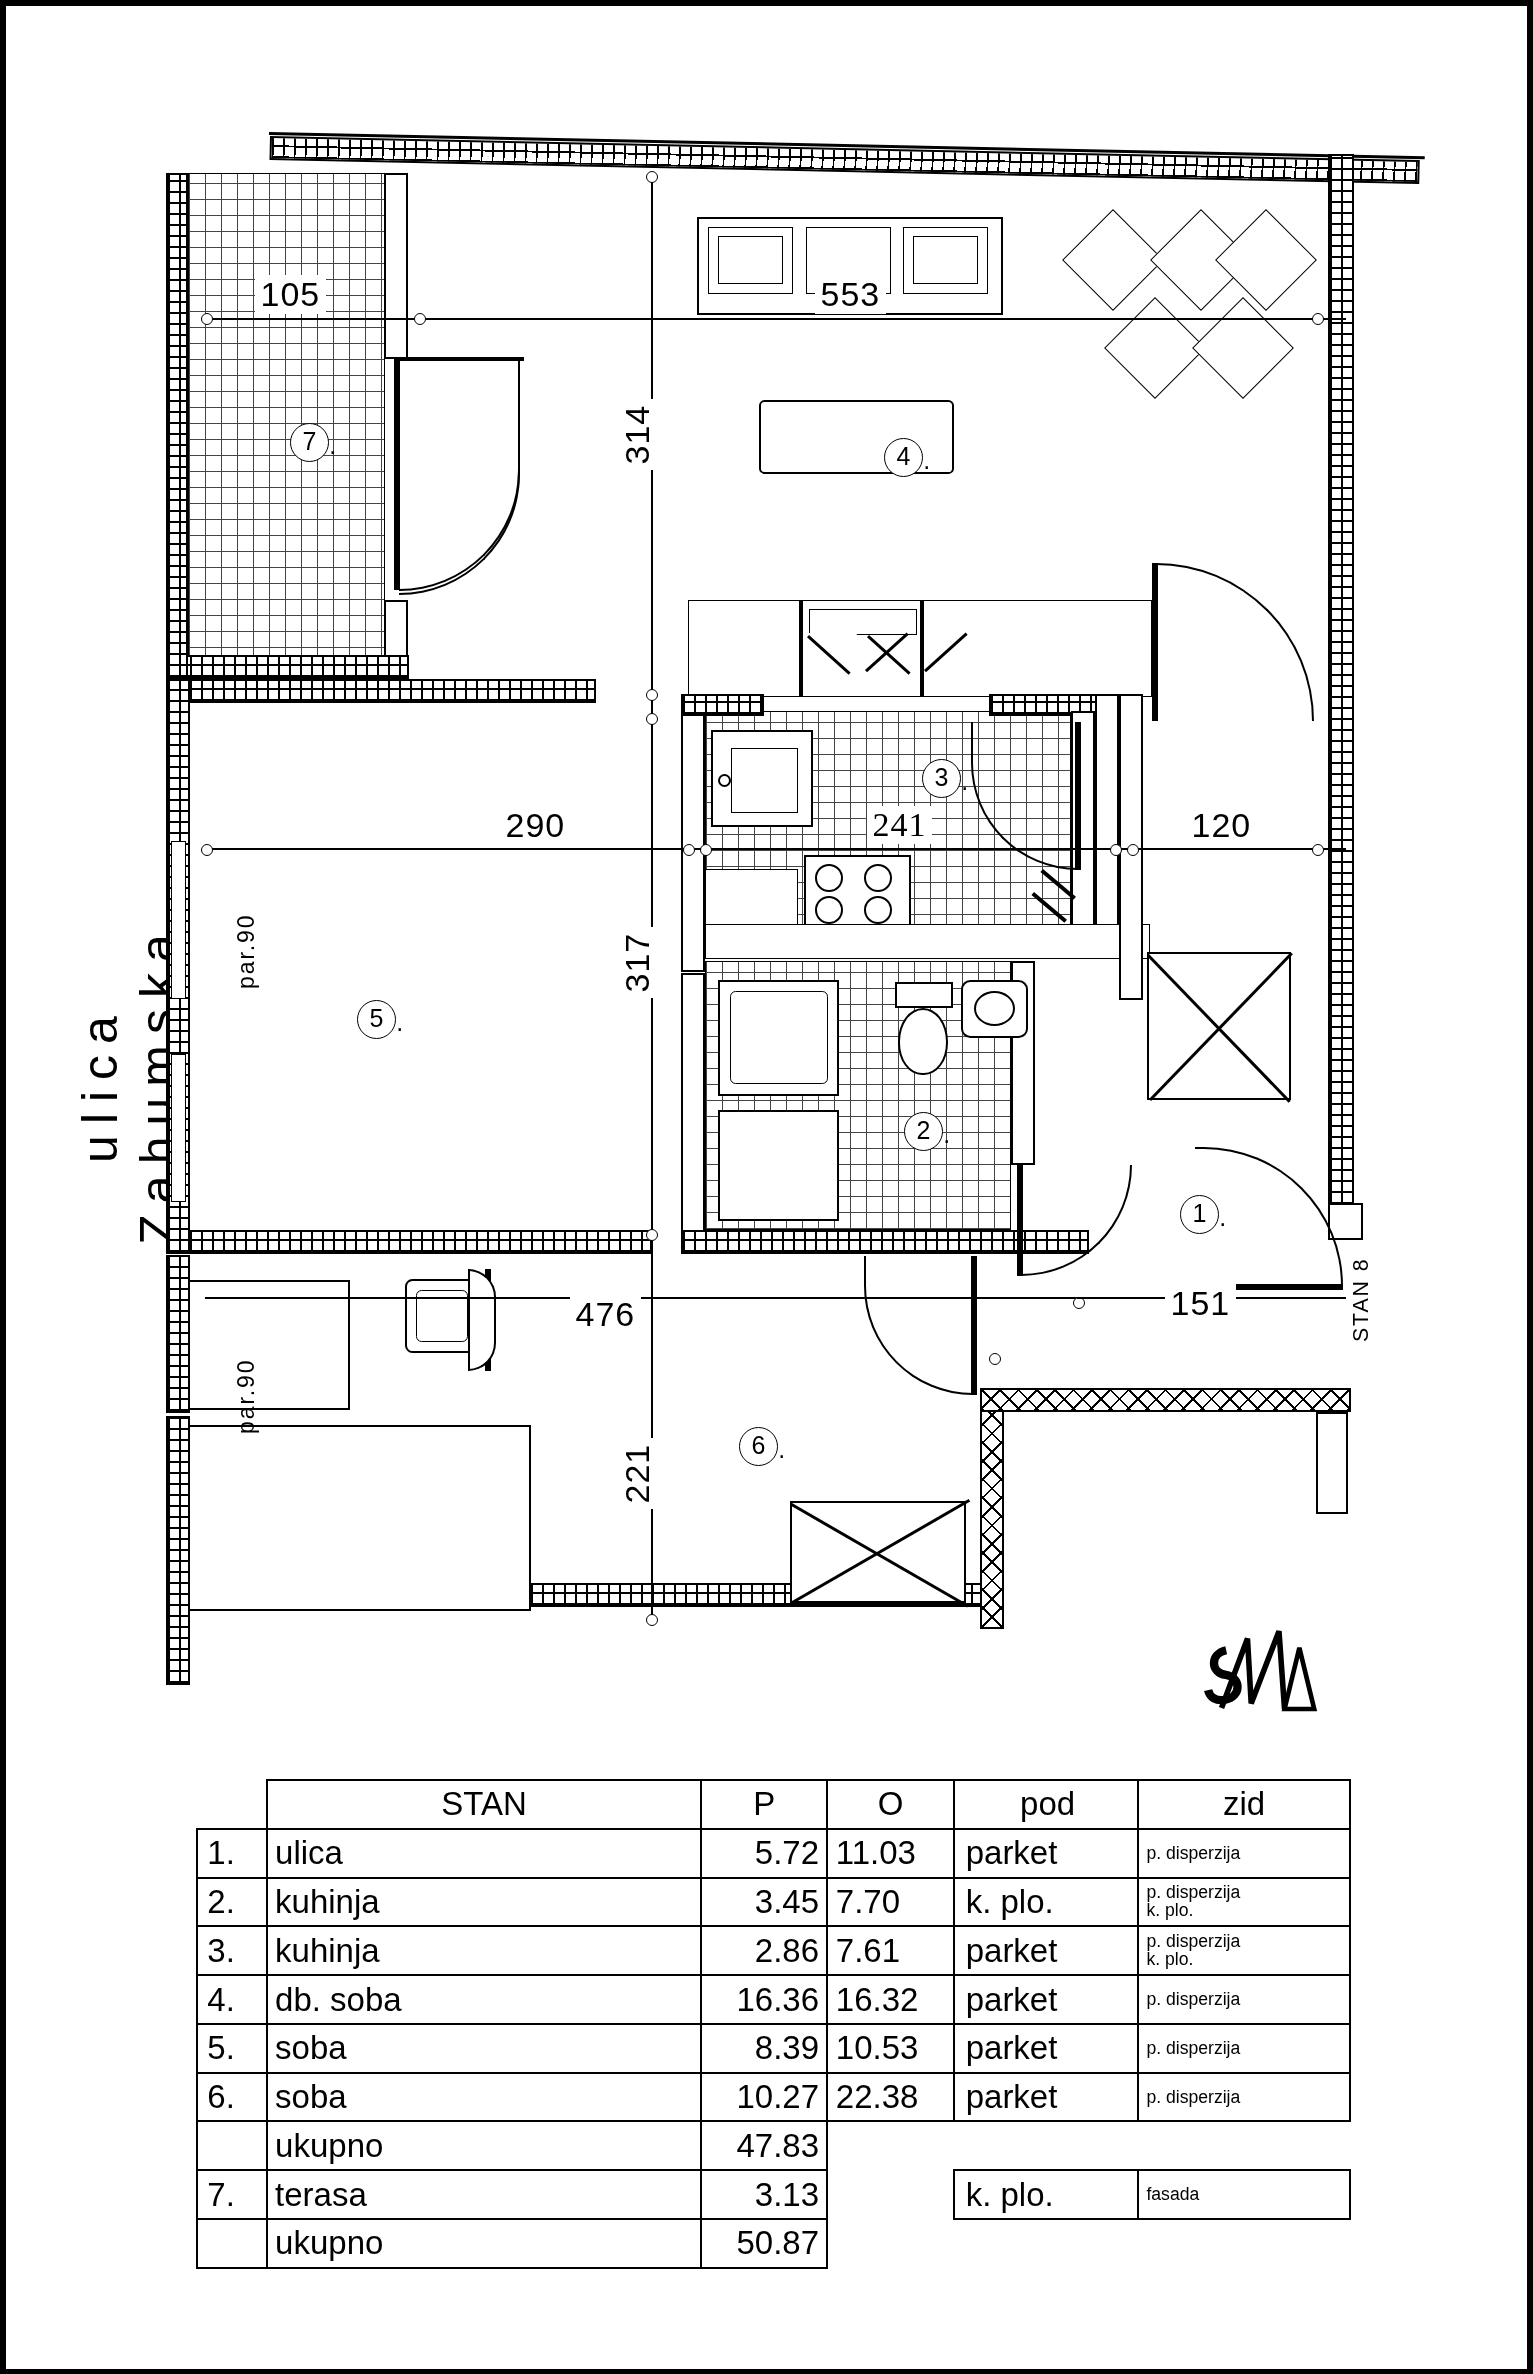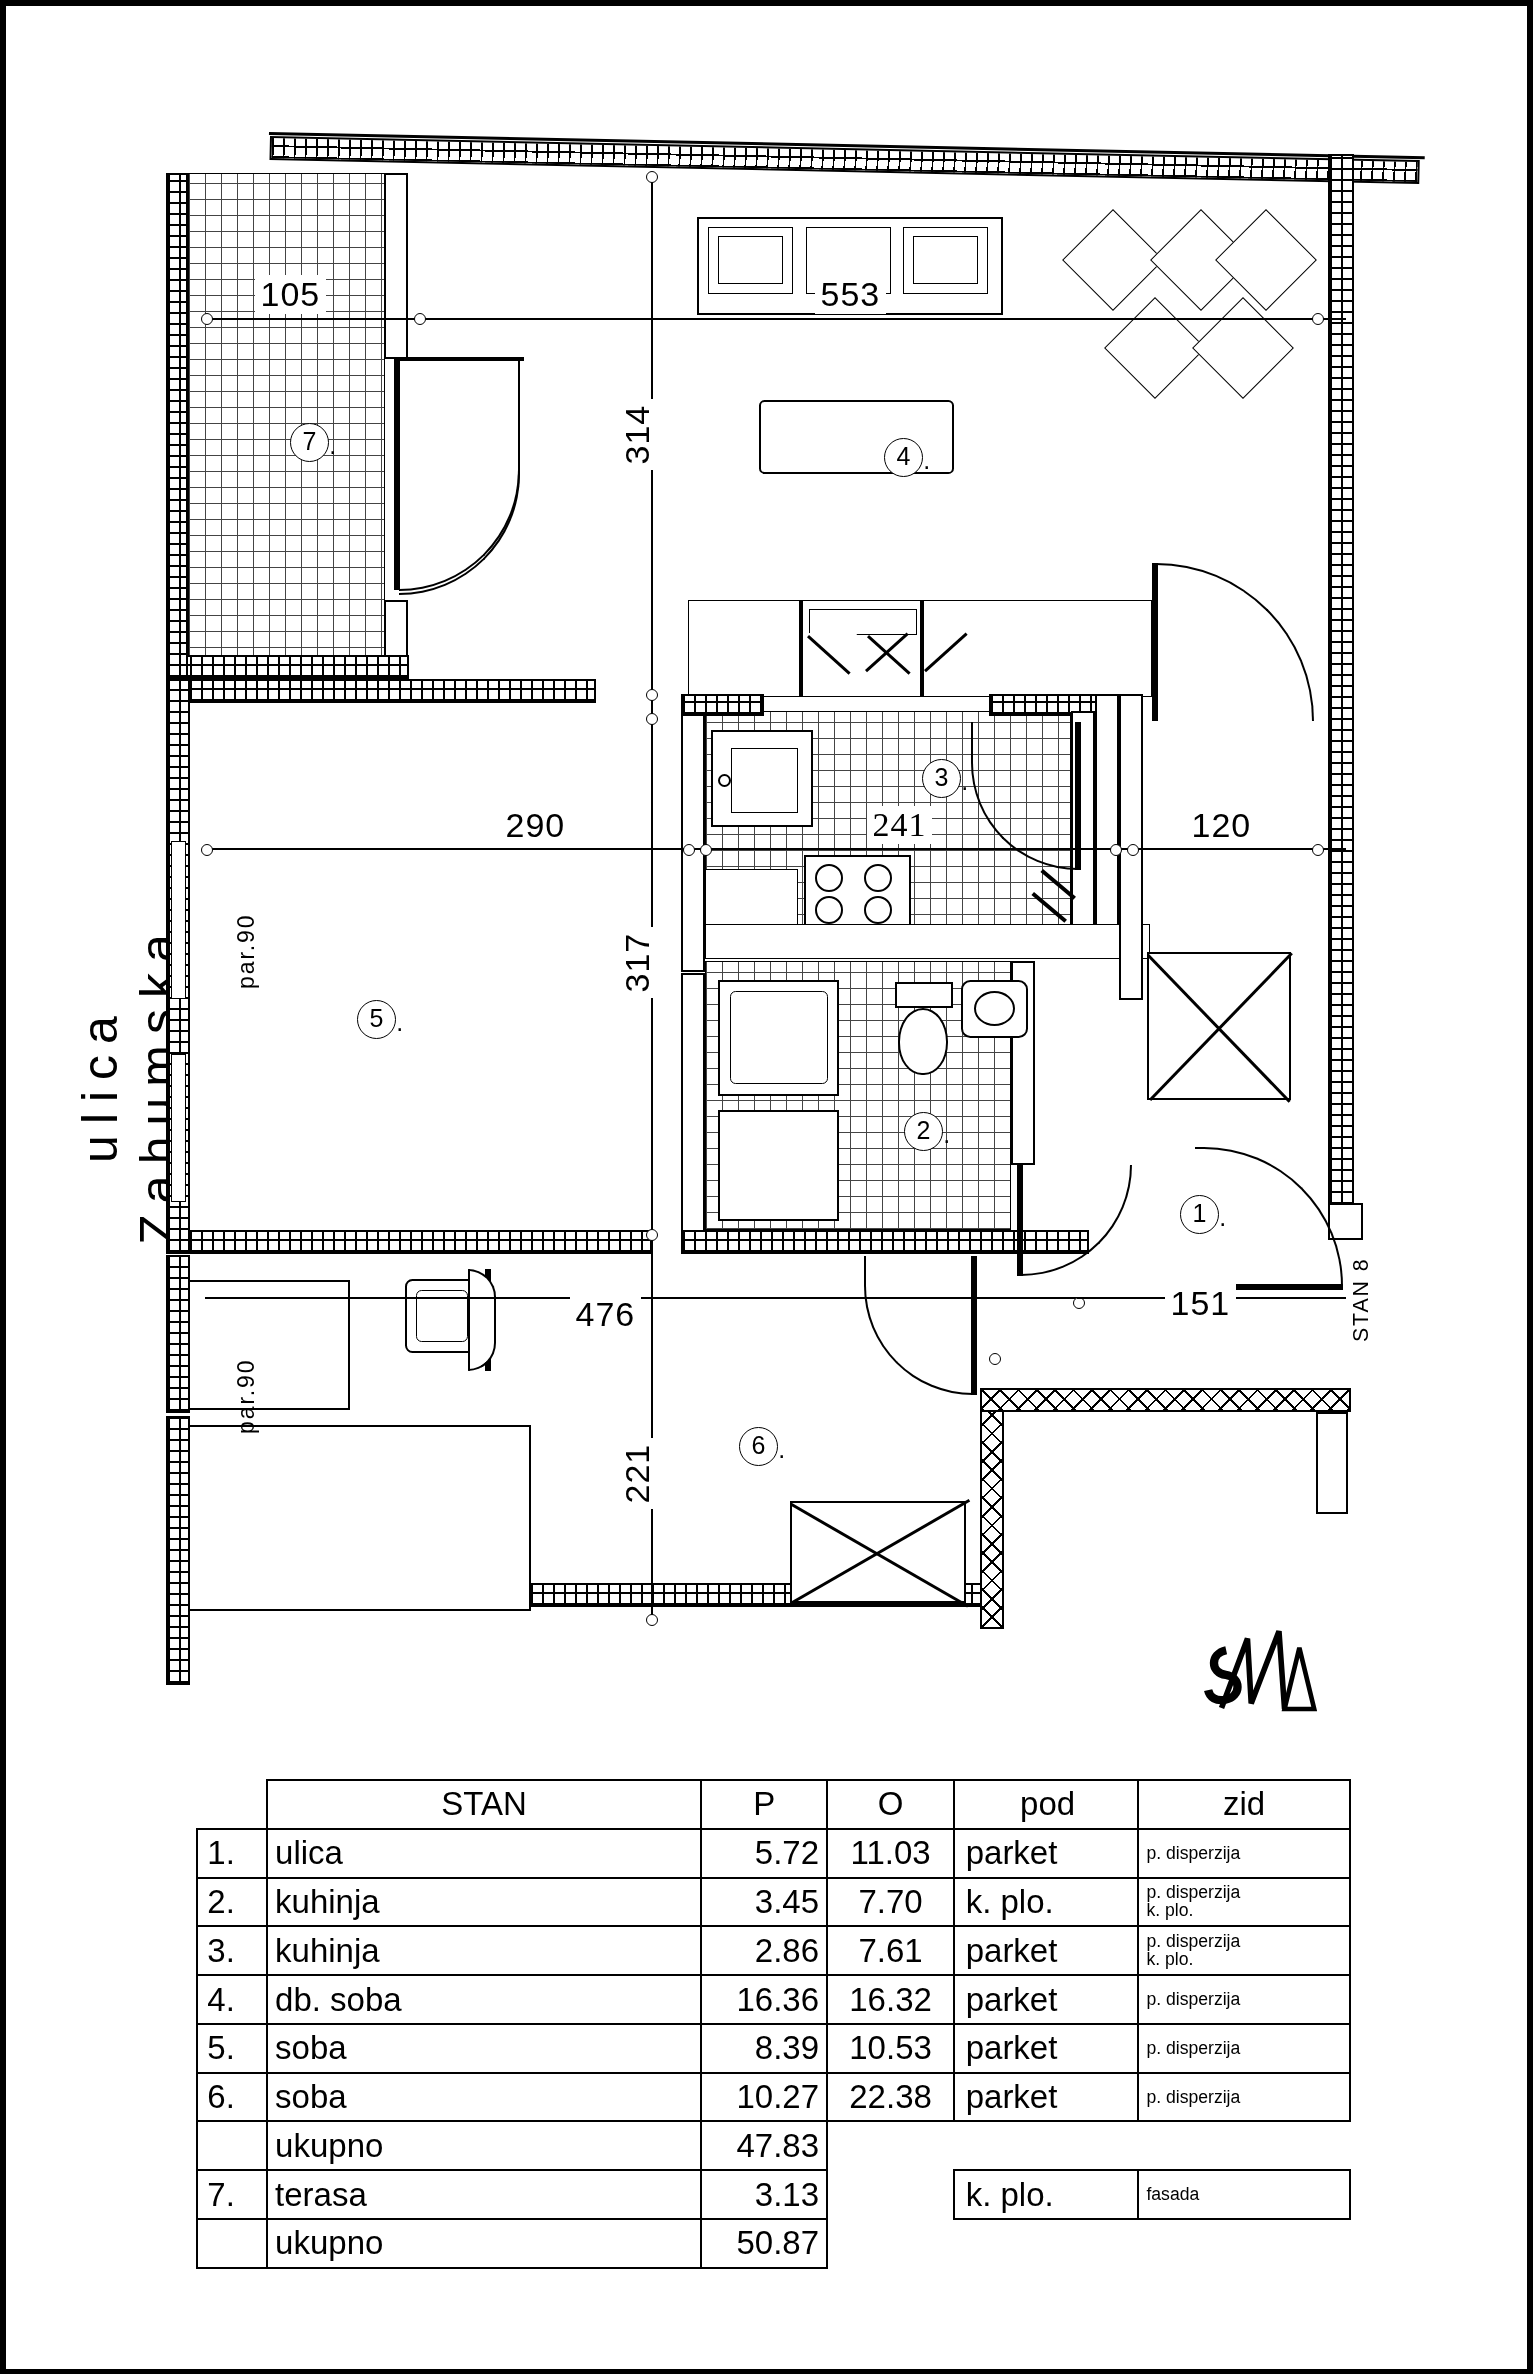--- a/index.html
+++ b/index.html
@@ -44,21 +44,21 @@
 
   
   .par{position:absolute;font-size:23px;letter-spacing:1.9px;transform:rotate(-90deg);transform-origin:left top;}
 
   
   #tbl{position:absolute;left:190px;top:1753px;width:1155px;border-collapse:collapse;font-size:33px;margin-top:20px;}
   #tbl td{border:2.8px solid #000;padding:0.9px 7.4px;height:45px;}
   #tbl .idx{width:48px;text-align:left;padding-left:9.3px;}
   #tbl .nm{width:399px;text-align:left;}
   #tbl .p{width:104px;text-align:right;}
-  #tbl .o{width:104px;text-align:center;}
+  #tbl .o{width:104px;text-align:left;}
   #tbl .pod{width:156px;text-align:left;padding-left:11px;}
   #tbl .zid{width:186px;text-align:left;font-size:17.6px;line-height:1.05;padding-left:7.4px;}
   #tbl .hdr{text-align:center;}
   #tbl .noborder{border:none;}
   .zid2{display:block;}
   #tbl .tight{line-height:1.0;}
 </style>
 </head>
 <body>
 

